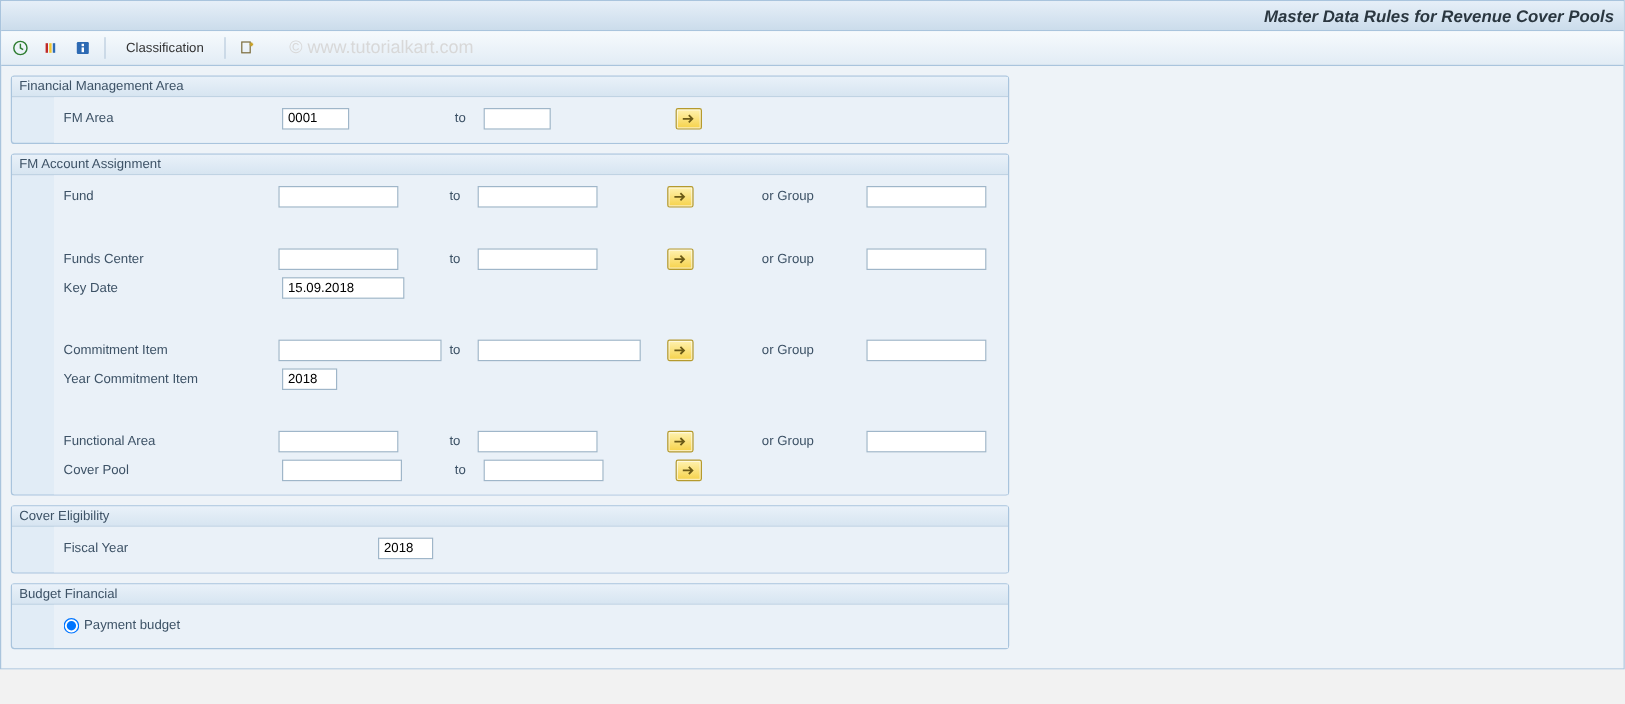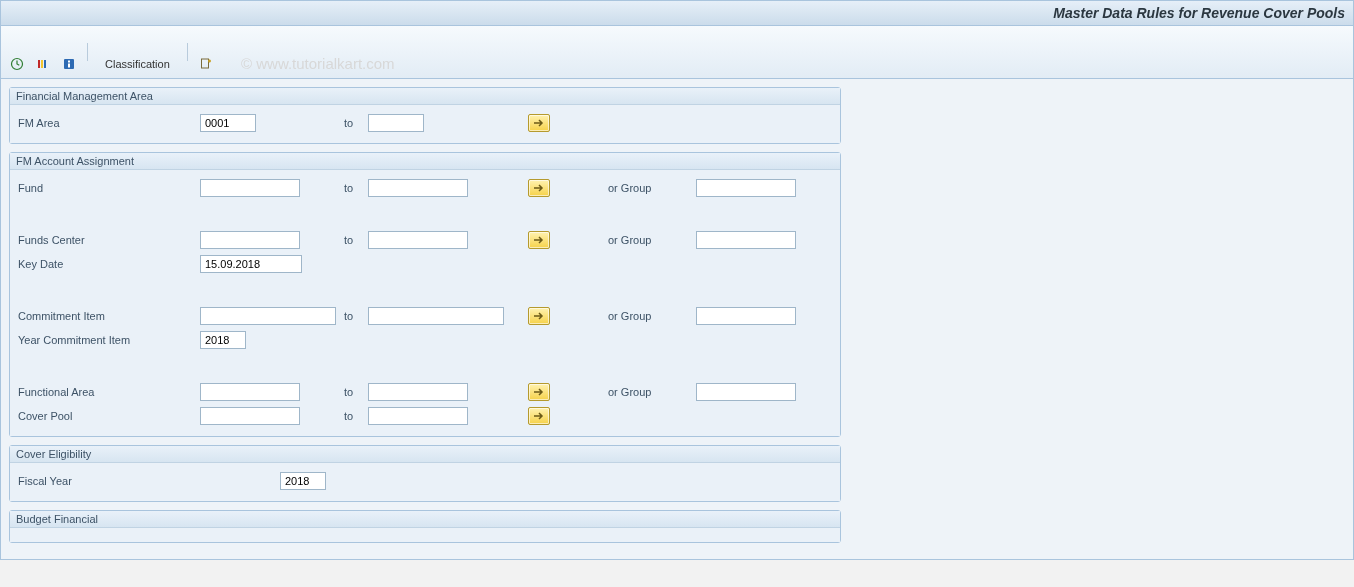--- a/index.html
+++ b/index.html
@@ -27,21 +27,20 @@
       border-bottom: 1px solid #a9c4dd;
       padding: 4px 6px;
       display: flex; align-items: center; gap: 6px;
     }
     .tb-btn {
       height: 20px; min-width: 20px;
       border: 1px solid transparent;
       display: inline-flex; align-items: center; justify-content: center;
       border-radius: 2px;
       cursor: pointer;
-      margin-top: 24px;
     }
     .tb-sep { width: 1px; height: 18px; background: #b8cbdc; margin: 0 2px; }
     .content { padding: 8px; position: relative; }
     .watermark {
       position: absolute; top: -24px; left: 240px;
       color: #d8d8d8; font-size: 15px; pointer-events: none;
     }
     .group {
       border: 1px solid #a9c4dd; border-radius: 3px;
       background: #e1ecf6;
@@ -50,20 +49,21 @@
     }
     .group-title {
       padding: 2px 6px;
       color: #3d5266;
       border-bottom: 1px solid #c0d3e3;
       background: linear-gradient(to bottom, #e9f1f9, #d7e5f1);
     }
     .group-body {
       background: #eaf1f8;
       padding: 6px 0 8px 0;
+      margin-left: 35px;
     }
     .row {
       display: flex; align-items: center;
       height: 24px;
       padding-left: 8px;
     }
     .spacer-row { height: 28px; }
     .lbl { width: 182px; color: #3d5266; }
     .cell-from { width: 144px; }
     .cell-to-lbl { width: 24px; color: #3d5266; }
@@ -265,17 +265,21 @@
         <div class="row">
           <span class="lbl" style="width:262px">Fiscal Year</span>
           <input class="txt w46" value="2018" style="">
         </div>
       </div>
     </div>
 
     <div class="group">
       <div class="group-title">Budget Financial</div>
       <div class="group-body">
+        <div class="radio-row">
+          <input type="radio" name="budgetcat" id="pb" checked="" style="">
+          <label for="pb">Payment budget</label>
+        </div>
       </div>
     </div>
 
   </div>
 </div>
 
 </body></html>

